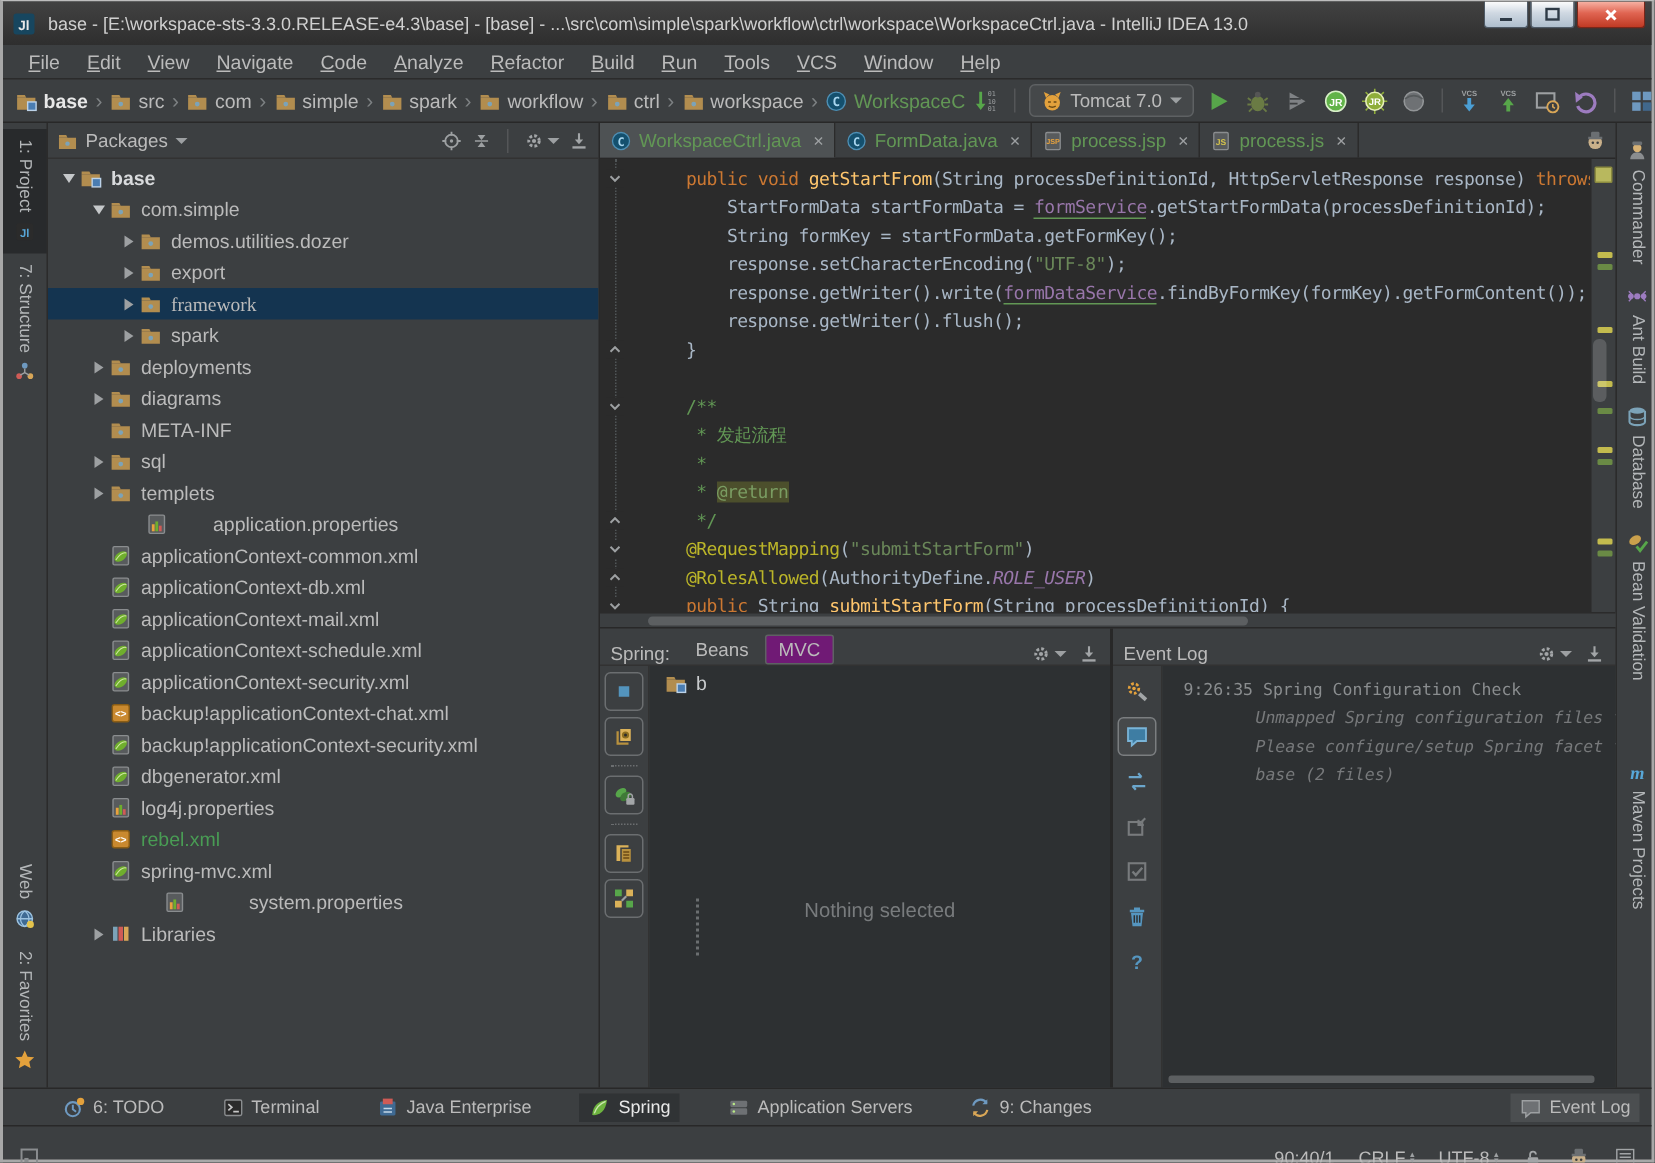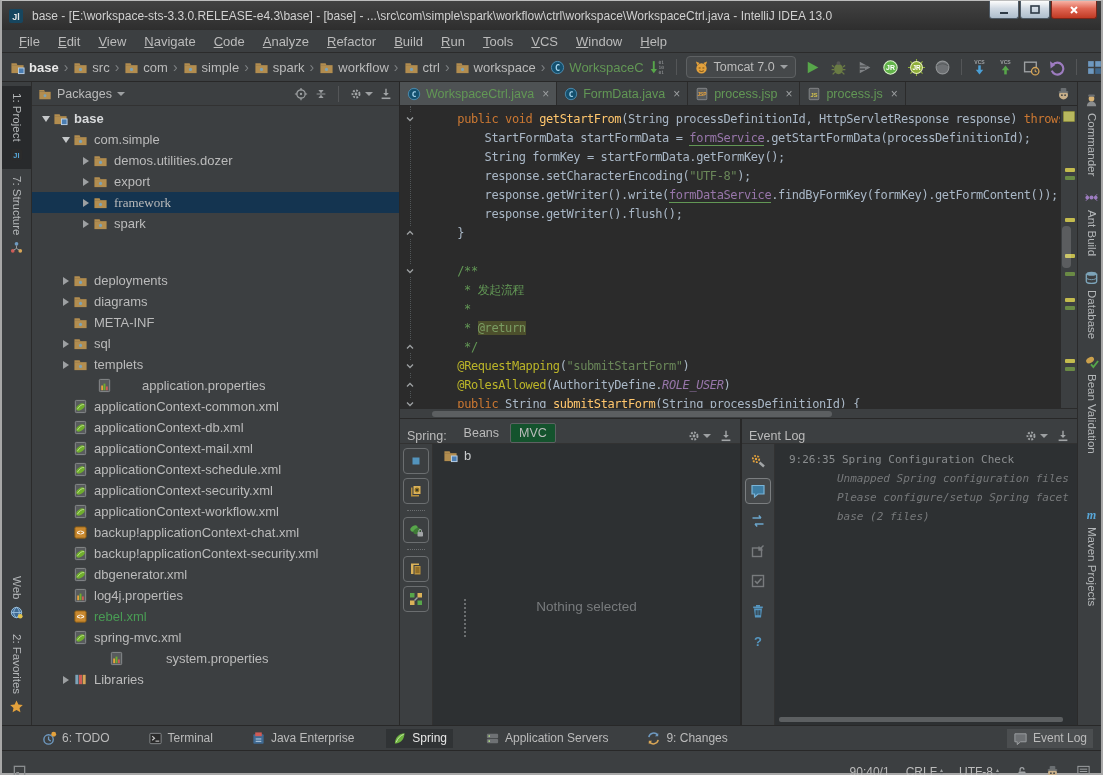--- a/index.html
+++ b/index.html
@@ -71,21 +71,21 @@
 .hscroll{height:10px;position:relative;border-top:1px solid #2b2b2b;flex:none;background:#3c3f41}
 .hthumb{position:absolute;top:2px;height:6px;border-radius:3px;background:#5c5f61}
 
 .bottom{flex:1;display:flex;border-top:1px solid #282828;min-height:0}
 .panel{display:flex;flex-direction:column;min-width:0}
 .spring{width:342px;border-right:2px solid #282828;flex:none}
 .elog{width:335px;flex:none}
 .panel-h{height:25px;display:flex;align-items:flex-end;gap:8px;padding:0 7px;font-size:12.5px;color:#bbb;border-bottom:1px solid #323232;flex:none}
 .panel-h .ph-icons{margin-left:auto;display:flex;align-items:center;gap:8px}
 .ptab{padding:2px 8px;color:#bbb;border:1px solid transparent}
-.ptab.sel{background:#14532d;border-color:#5e6163;border-radius:2px}
+.ptab.sel{background:#701a75;border-color:#5e6163;border-radius:2px}
 .panel-body{flex:1;display:flex;min-height:0}
 .tool-col{width:33px;border-right:1px solid #323232;display:flex;flex-direction:column;align-items:center;padding-top:4px;gap:4px;flex:none}
 .tbtn2{width:26px;height:26px;border:1px solid #6b6e70;border-radius:4px;display:flex;align-items:center;justify-content:center}
 .tbtn2.flat{border-color:transparent}
 .tbtn2.sel{background:#46494b;border-color:#7b7e80}
 .dots{width:18px;border-top:1px dotted #6b6e70;margin:2px 0}
 .panel-content{flex:1;background:#2d3032;position:relative;overflow:hidden}
 .b-row{position:absolute;top:4px;left:10px;display:flex;align-items:center;gap:6px;color:#c8cbcd;font-size:13px}
 .splitter-dots{position:absolute;left:31px;top:55%;height:38px;border-left:2px dotted #6b6e70}
 .empty-text{position:absolute;left:0;right:0;top:55%;text-align:center;color:#787b7d;font-size:13.5px}
@@ -536,21 +536,21 @@
             </span>
             <span class="ic">
               <svg width="15" height="15" viewBox="0 0 16 16">
                 <path d="M1.5 5.5h13V14h-13z" fill="#b28d4f"></path>
                 <path d="M1.5 5.5V3.5h5.5l1 2" fill="#b28d4f"></path>
                 <circle cx="8" cy="10" r="1.7" fill="#7ca3b8"></circle>
               </svg>
             </span>
             <span class="lbl">spark</span>
           </div>
-          <div class="tree-row" style="padding-left: 26px; margin-top: 36px;">
+          <div class="tree-row" style="padding-left: 26px;">
             <span class="tw">
               <span class="arr-r"></span>
             </span>
             <span class="ic">
               <svg width="15" height="15" viewBox="0 0 16 16">
                 <path d="M1.5 5.5h13V14h-13z" fill="#b28d4f"></path>
                 <path d="M1.5 5.5V3.5h5.5l1 2" fill="#b28d4f"></path>
                 <circle cx="8" cy="10" r="1.7" fill="#7ca3b8"></circle>
               </svg>
             </span>
@@ -665,31 +665,20 @@
           <div class="tree-row" style="padding-left: 26px;">
             <span class="tw"></span>
             <span class="ic">
               <svg width="15" height="15" viewBox="0 0 16 16">
                 <rect x="2.5" y="1.5" width="11" height="13" rx="1" fill="#585b5d" stroke="#8a8d8f"></rect>
                 <ellipse cx="8" cy="8.5" rx="5" ry="3" fill="#6fae2d" transform="rotate(-35 8 8.5)"></ellipse>
                 <path d="M4.5 11q4-6 7.5-5" stroke="#cfe8a0" fill="none" stroke-width="0.8"></path>
               </svg>
             </span>
             <span class="lbl">applicationContext-security.xml</span>
-          </div>
-          <div class="tree-row" style="padding-left: 26px;">
-            <span class="tw"></span>
-            <span class="ic">
-              <svg width="15" height="15" viewBox="0 0 16 16">
-                <rect x="2.5" y="1.5" width="11" height="13" rx="1" fill="#585b5d" stroke="#8a8d8f"></rect>
-                <ellipse cx="8" cy="8.5" rx="5" ry="3" fill="#6fae2d" transform="rotate(-35 8 8.5)"></ellipse>
-                <path d="M4.5 11q4-6 7.5-5" stroke="#cfe8a0" fill="none" stroke-width="0.8"></path>
-              </svg>
-            </span>
-            <span class="lbl">applicationContext-workflow.xml</span>
           </div>
           <div class="tree-row" style="padding-left: 26px;">
             <span class="tw"></span>
             <span class="ic">
               <svg width="15" height="15" viewBox="0 0 16 16">
                 <rect x="2" y="2" width="12" height="12" rx="1.5" fill="#c9892f" stroke="#8a5d15"></rect>
                 <text x="8" y="11" font-size="7" fill="#fff" text-anchor="middle" font-family="sans-serif" font-weight="bold">&lt;&gt;</text>
               </svg>
             </span>
             <span class="lbl">backup!applicationContext-chat.xml</span>

